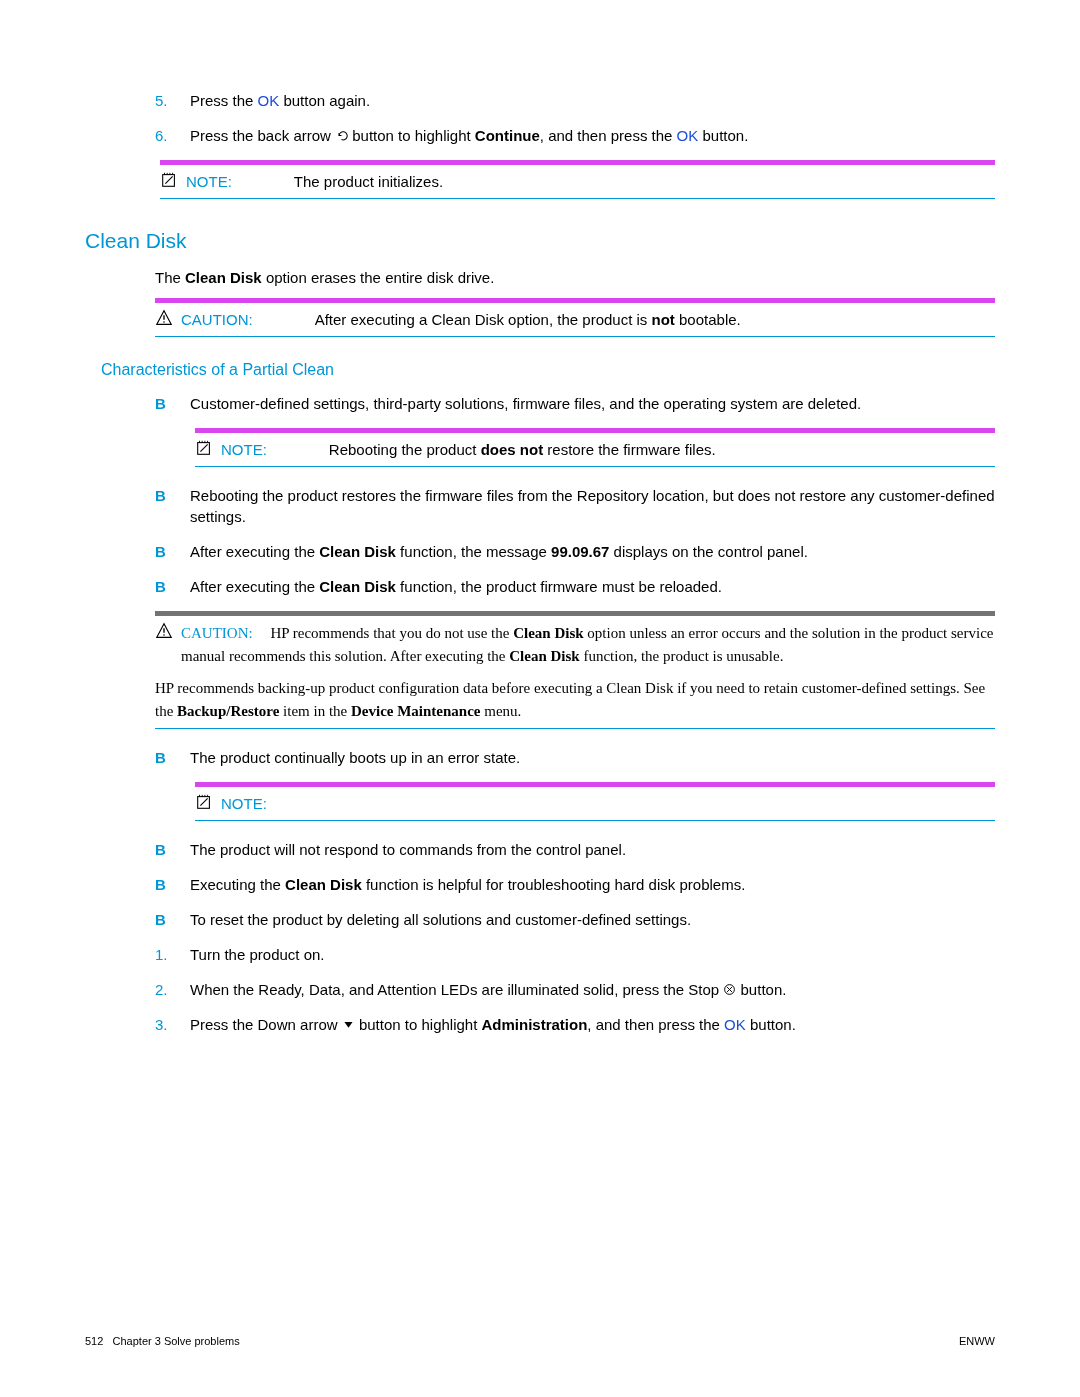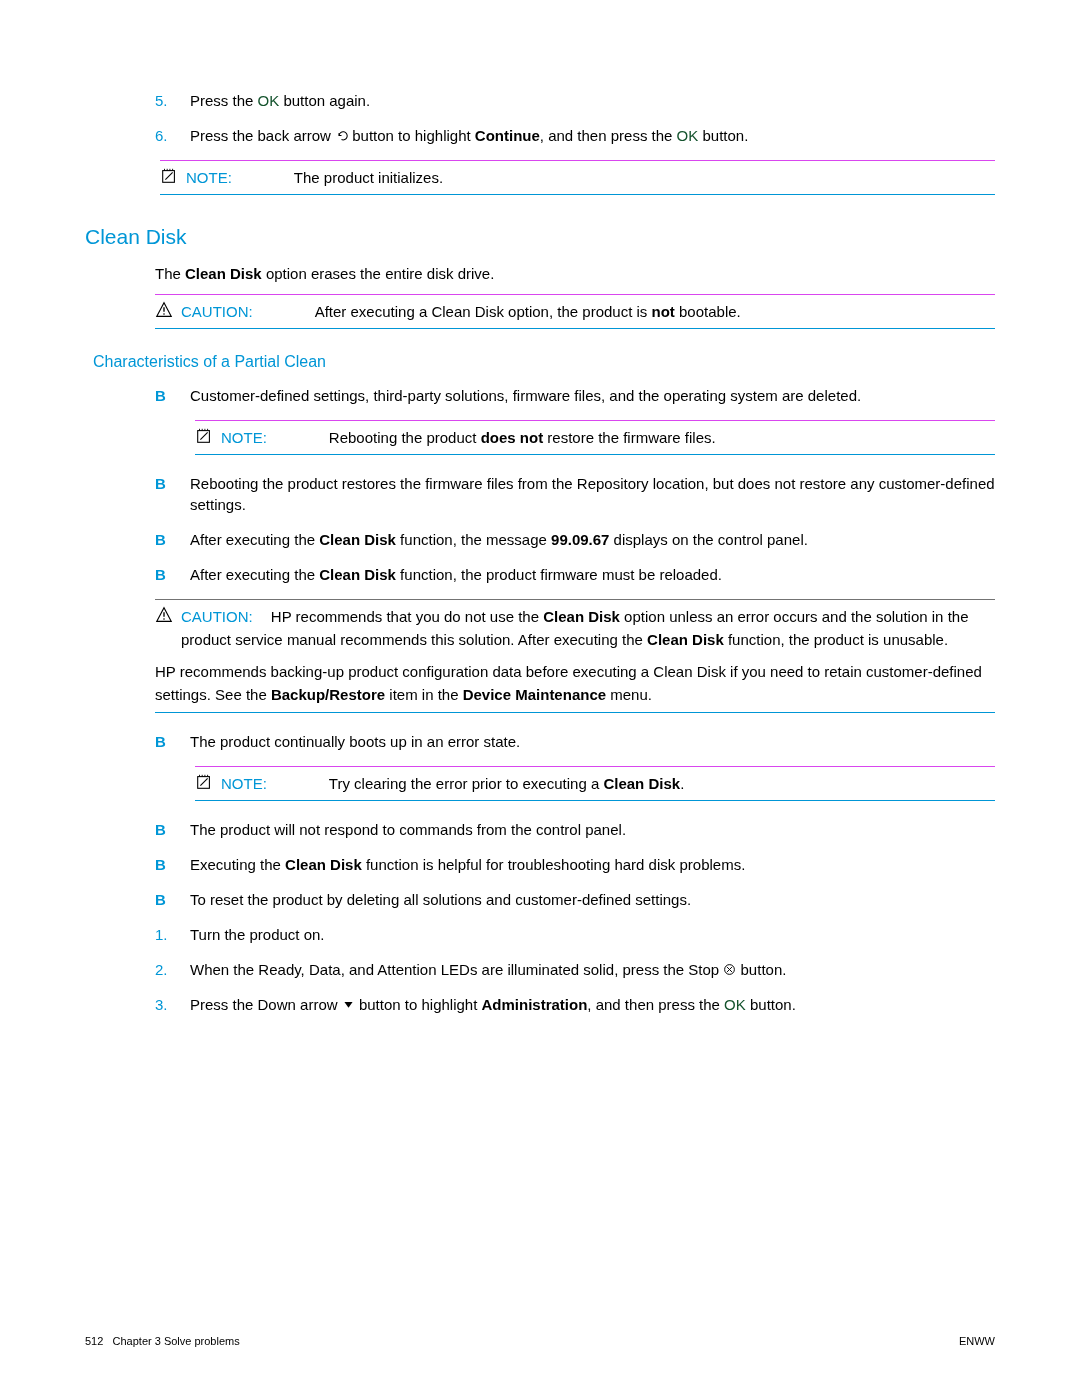--- a/index.html
+++ b/index.html
@@ -38,21 +38,21 @@
   .bullet-mark {
     color: #0096d6;
     font-weight: bold;
     width: 35px;
     flex-shrink: 0;
   }
   .bullet-body {
     flex: 1;
   }
   .callout {
-    border-top: 1px solid #d946ef;
+    border-top: 5px solid #d946ef;
     border-bottom: 1px solid #0096d6;
     padding: 6px 0;
     margin: 10px 0 18px 0;
     display: flex;
     align-items: flex-start;
     line-height: 1.4;
   }
   .callout-icon {
     width: 22px;
     flex-shrink: 0;
@@ -66,53 +66,54 @@
   .callout-label {
     color: #0096d6;
     margin-right: 14px;
     white-space: nowrap;
   }
   .callout-text {
     flex: 1;
     margin-left: 48px;
   }
   .callout-block {
-    border-top: 1px solid #737373;
+    border-top: 5px solid #737373;
     border-bottom: 1px solid #0096d6;
     padding: 6px 0;
     margin: 10px 0 18px 0;
     line-height: 1.5;
+    font-family: Liberation Serif, serif;
   }
   .callout-block .first-line {
     display: flex;
     align-items: flex-start;
   }
   .callout-block .rest {
     margin-top: 10px;
   }
   h2.section-h {
     color: #0096d6;
     font-weight: normal;
     font-size: 21px;
     margin: 30px 0 14px 0;
   }
   h3.sub-h {
     color: #0096d6;
     font-weight: normal;
     font-size: 16px;
-    margin: 24px 0 14px 8px;
+    margin: 24px 0 14px 16px;
   }
   .para {
     line-height: 1.4;
   }
   .indent-1 { margin-left: 75px; }
   .indent-2 { margin-left: 110px; }
   .indent-0b { margin-left: 70px; }
   .indent-list { margin-left: 70px; }
-  .ok { color: #14532d; }
+  .ok { color: #1d4ed8; }
   .footer {
     position: absolute;
     bottom: 50px;
     left: 85px;
     right: 85px;
     display: flex;
     justify-content: space-between;
     font-size: 11px;
   }
   .inline-icon svg {
@@ -249,23 +250,20 @@
 
   <div class="callout indent-2">
     <div class="callout-icon">
       <svg viewBox="0 0 20 20">
           <rect x="3" y="4" width="13" height="13" fill="none" stroke="#000" stroke-width="1.2"></rect>
           <path d="M5 2 L5 4 M8 2 L8 4 M11 2 L11 4 M14 2 L14 4" stroke="#000" stroke-width="1"></path>
           <path d="M6 14 L14 6" stroke="#000" stroke-width="1.2"></path>
         </svg>
     </div>
     <span class="callout-label">NOTE:</span>
-    <span class="callout-text">
-      <span>Try clearing the error prior to executing a </span><span class="bold">Clean Disk</span><span>.</span>
-    </span>
   </div>
 
   <div class="indent-list">
     <div class="bullet-item">
       <div class="bullet-mark">B</div>
       <div class="bullet-body">The product will not respond to commands from the control panel.</div>
     </div>
     <div class="bullet-item">
       <div class="bullet-mark">B</div>
       <div class="bullet-body">

